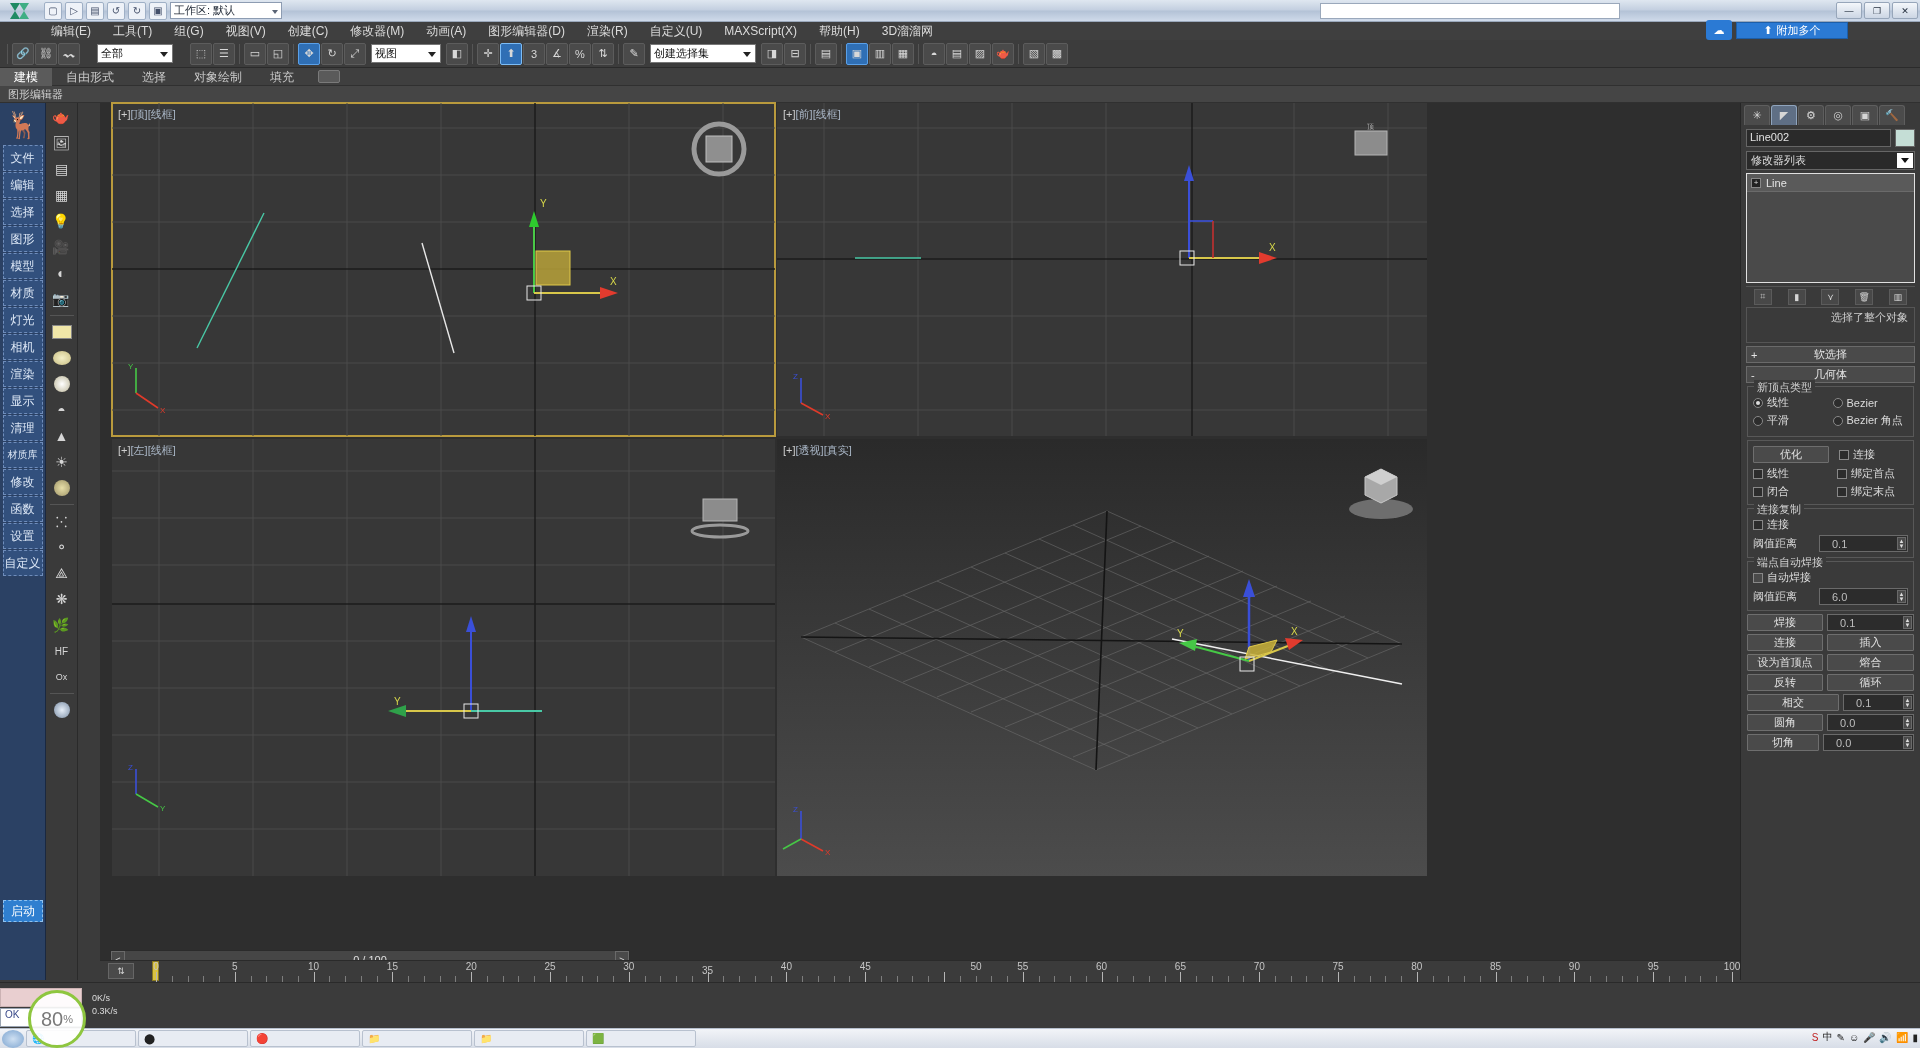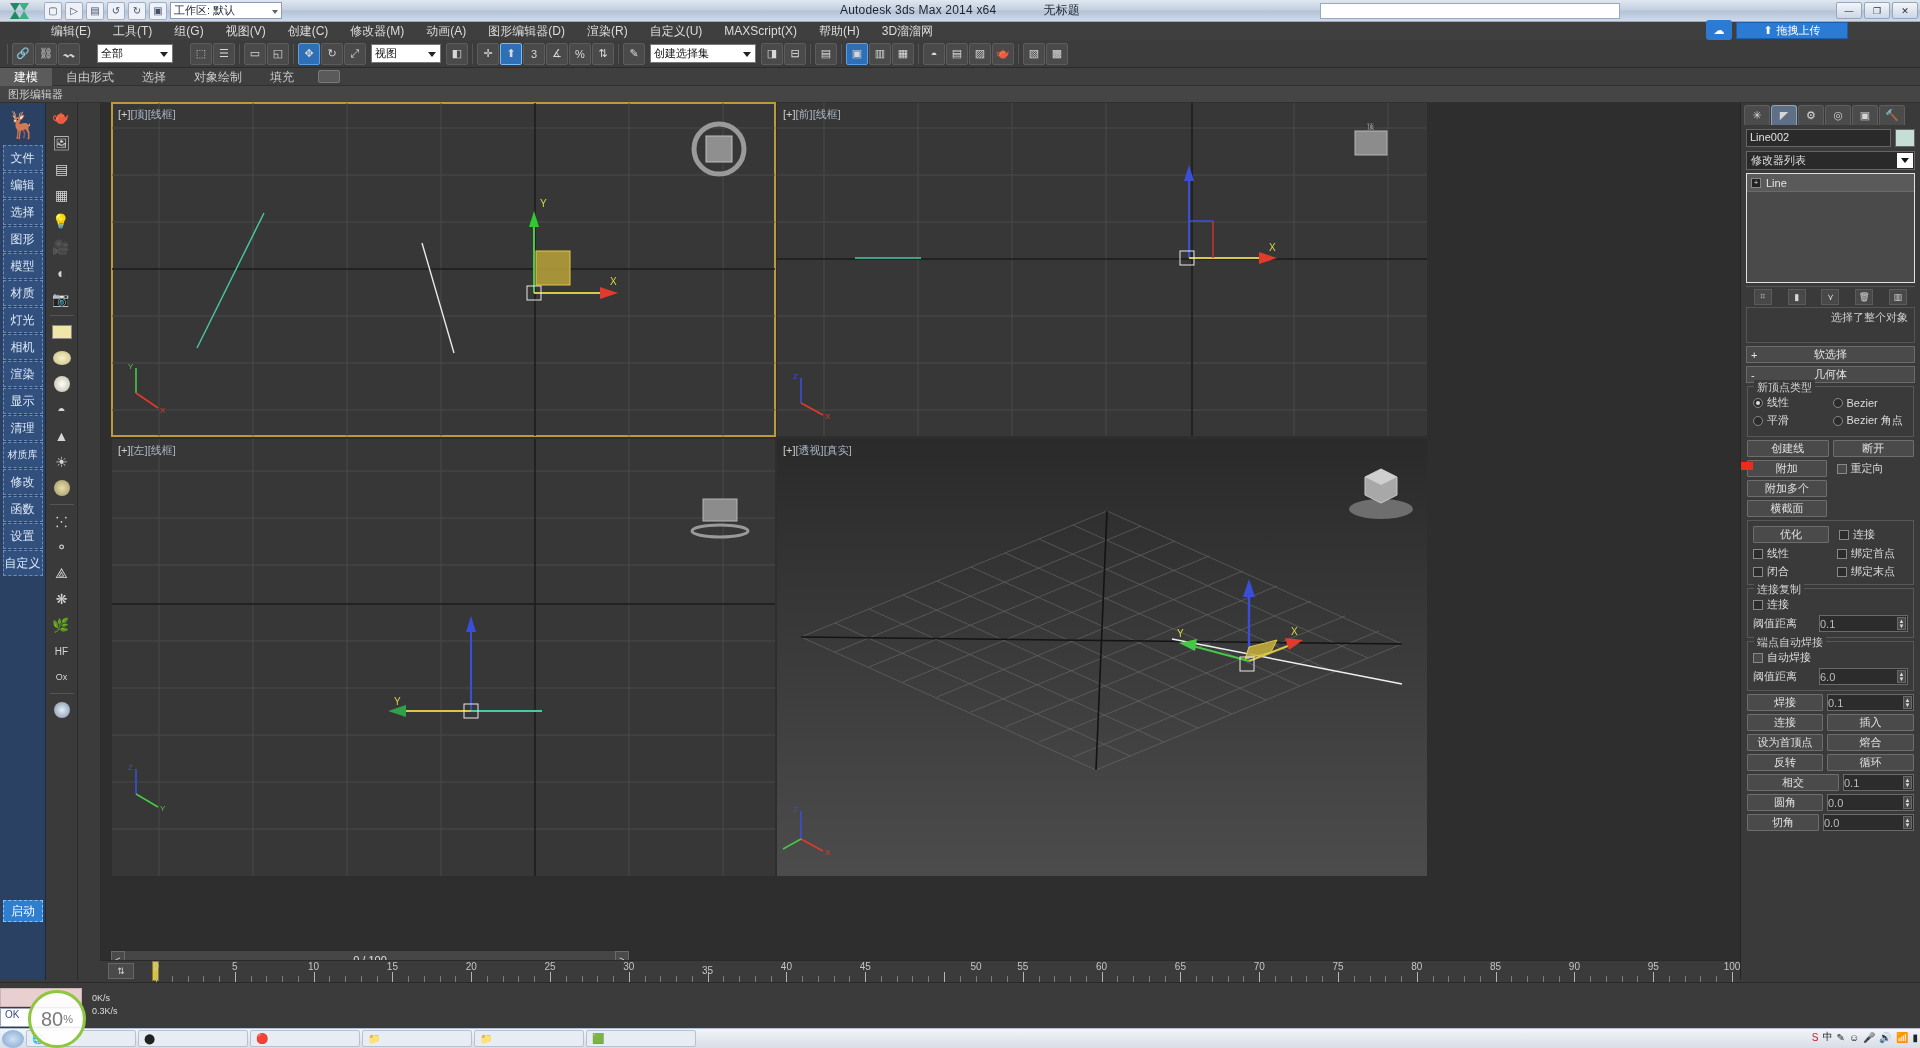--- a/index.html
+++ b/index.html
@@ -148,21 +148,21 @@
   .rdot{width:10px;height:10px;border-radius:50%;background:#2c2c2c;border:1px solid #888;position:relative;}
   .rdot.sel:after{content:"";position:absolute;left:2px;top:2px;width:4px;height:4px;border-radius:50%;background:#ddd;}
   .cbx{width:10px;height:10px;background:#2c2c2c;border:1px solid #888;}
   .cbx.dk{background:#4a4a4a;}
   .chk{display:flex;align-items:center;gap:4px;font-size:11px;color:#dcdcdc;}
   .btn{
     height:17px;background:#4a4a4a;border:1px solid #6e6e6e;color:#e0e0e0;font-size:11px;
     display:flex;align-items:center;justify-content:center;border-radius:1px;
   }
   .spin{height:17px;background:#2c2c2c;border:1px solid #6a6a6a;color:#bdbdbd;font-size:11px;
-    display:flex;align-items:center;padding-left:0;position:relative;}
+    display:flex;align-items:center;padding-left:12px;position:relative;}
   .spin .ud{position:absolute;right:1px;top:1px;width:9px;height:13px;background:#4a4a4a;border:1px solid #6a6a6a;
     display:flex;flex-direction:column;align-items:center;justify-content:center;font-size:6px;line-height:5px;color:#ddd;}
   .arrowmark{position:absolute;left:-42px;top:-5px;width:48px;height:22px;}
   
   #trackbar{
     position:absolute;left:100px;top:960px;width:1640px;height:22px;background:#3b3b3b;
     border-top:1px solid #2a2a2a;overflow:hidden;
   }
   .tick{position:absolute;bottom:0;width:1px;background:#8a8a8a;}
   .ticklbl{position:absolute;bottom:1px;font-size:10px;color:#c5c5c5;transform:translateX(-50%);}
@@ -206,25 +206,20 @@
   </div>
   <div class="qat">
     <div class="qat-btn">▢</div>
     <div class="qat-btn">▷</div>
     <div class="qat-btn">▤</div>
     <div class="qat-btn">↺</div>
     <div class="qat-btn">↻</div>
     <div class="qat-btn">▣</div>
     <div class="qat-combo">工作区: 默认</div>
   </div>
-  <div id="tb-title">
-    <span>Autodesk 3ds Max  2014 x64</span>
-    <span style="display:inline-block;width:40px"></span>
-    <span>无标题</span>
-  </div>
   <div id="tb-search" placeholder=""></div>
   <div id="tb-winbtns">
     <div class="winbtn">—</div>
     <div class="winbtn">❐</div>
     <div class="winbtn">✕</div>
   </div>
 </div>
 
 <div id="menubar">
   <div class="menu-item">编辑(E)</div>
@@ -238,21 +233,21 @@
   <div class="menu-item">渲染(R)</div>
   <div class="menu-item">自定义(U)</div>
   <div class="menu-item">MAXScript(X)</div>
   <div class="menu-item">帮助(H)</div>
   <div class="menu-item">3D溜溜网</div>
 </div>
 
 <div id="uplogo">☁</div>
 <div id="uploadbtn">
   <span>⬆</span>
-  <span>拖拽上传</span>
+  <span>附加多个</span>
 </div>
 
 <div id="maintoolbar">
   <div class="tsep"></div>
   <div class="tbtn">🔗</div>
   <div class="tbtn">⛓</div>
   <div class="tbtn">〰</div>
   <div class="tcombo" style="width:76px;margin:0 16px">全部</div>
   <div class="tbtn">⬚</div>
   <div class="tbtn">☰</div>
@@ -626,42 +621,20 @@
         <span class="rdot"></span>
         <span>平滑</span>
       </div>
       <div class="radio">
         <span class="rdot"></span>
         <span>Bezier 角点</span>
       </div>
     </div>
   </div>
 
-  <div style="margin:2px 6px;position:relative">
-    <div style="display:flex;gap:4px;margin-bottom:3px">
-      <div class="btn" style="flex:1">创建线</div>
-      <div class="btn" style="flex:1">断开</div>
-    </div>
-    <div style="display:flex;gap:4px;margin-bottom:3px;align-items:center;position:relative">
-      <svg class="arrowmark" viewBox="0 0 48 22">
-        <polygon points="0,11 30,2 30,7 48,7 48,15 30,15 30,20" fill="#ee2b1c"></polygon>
-      </svg>
-      <div class="btn" style="flex:1">附加</div>
-      <div class="chk" style="flex:1;padding-left:6px">
-        <span class="cbx dk"></span>
-        <span>重定向</span>
-      </div>
-    </div>
-    <div style="display:flex;gap:4px;margin-bottom:3px">
-      <div class="btn" style="width:80px">附加多个</div>
-    </div>
-    <div style="display:flex;gap:4px;margin-bottom:3px">
-      <div class="btn" style="width:80px">横截面</div>
-    </div>
-  </div>
 
   <div class="grp" style="padding-top:5px">
     <div class="row">
       <div class="btn" style="width:76px">优化</div>
       <div class="chk" style="margin-left:6px">
         <span class="cbx"></span>
         <span>连接</span>
       </div>
     </div>
     <div class="row">

